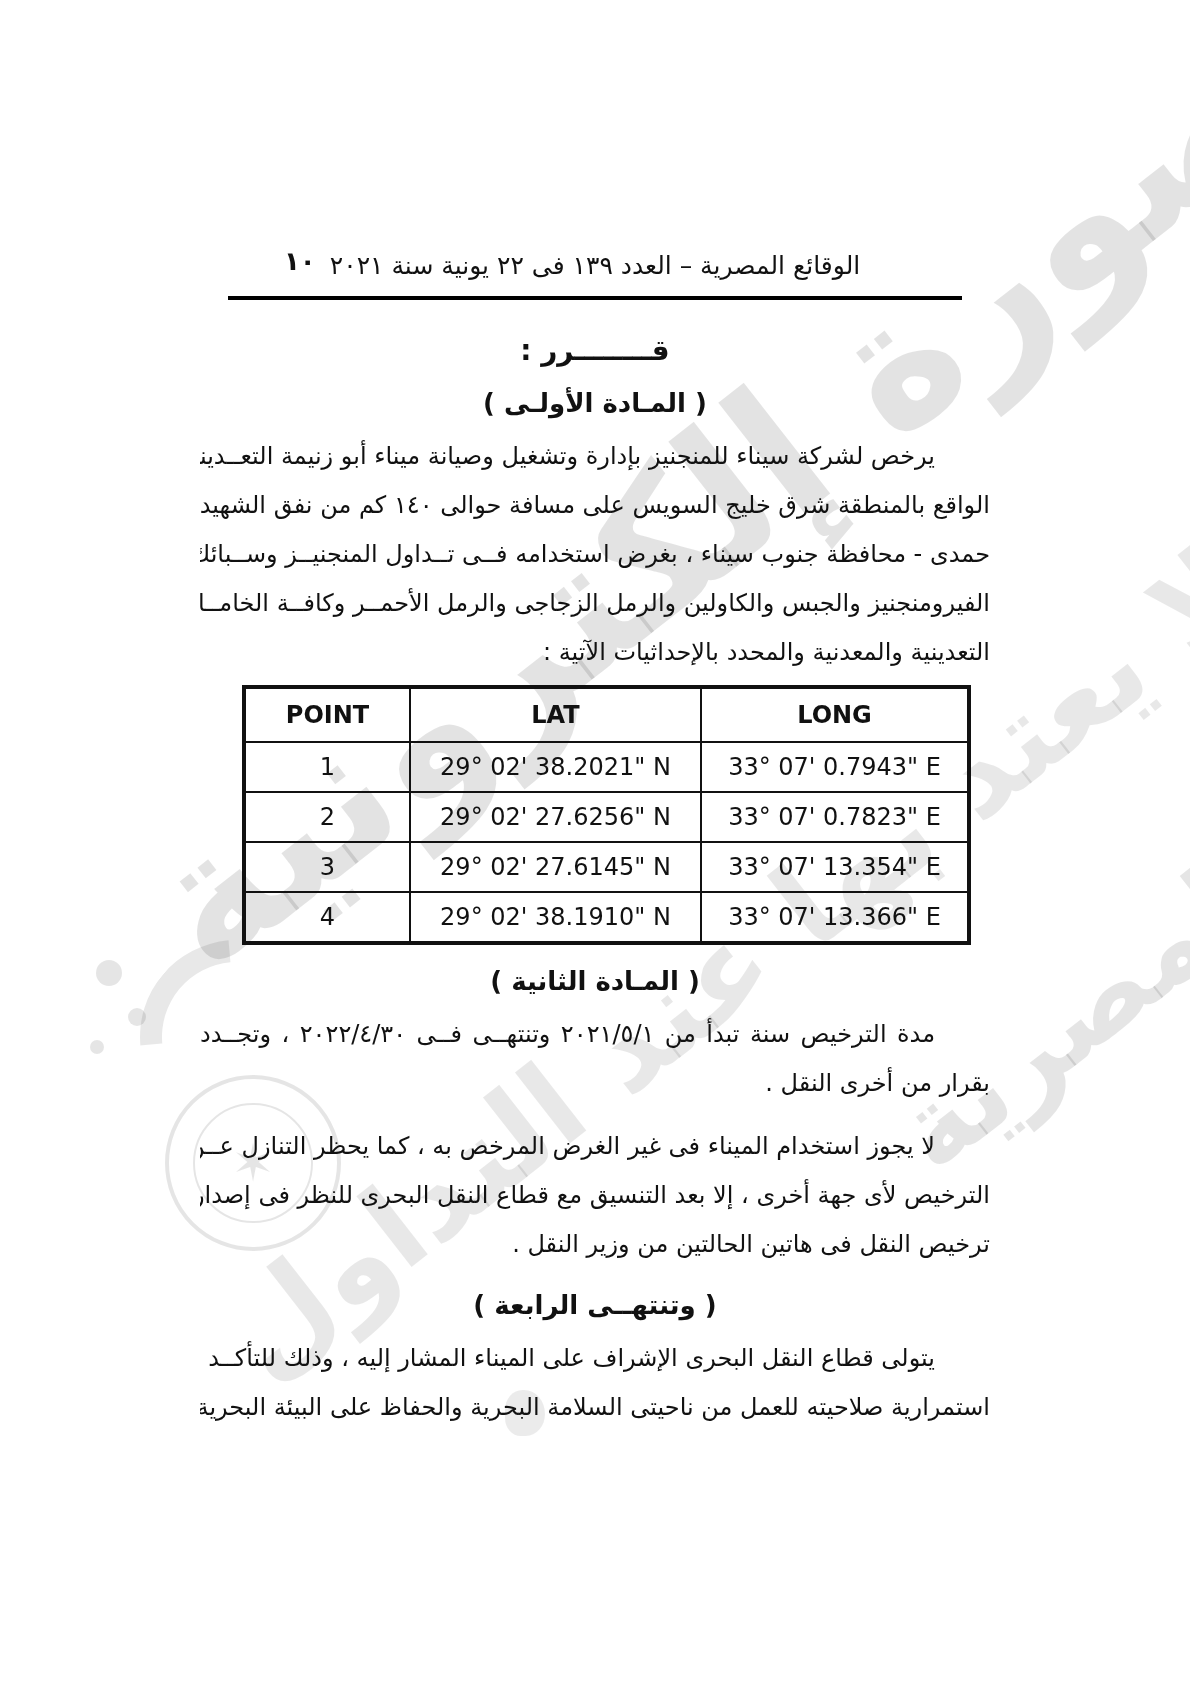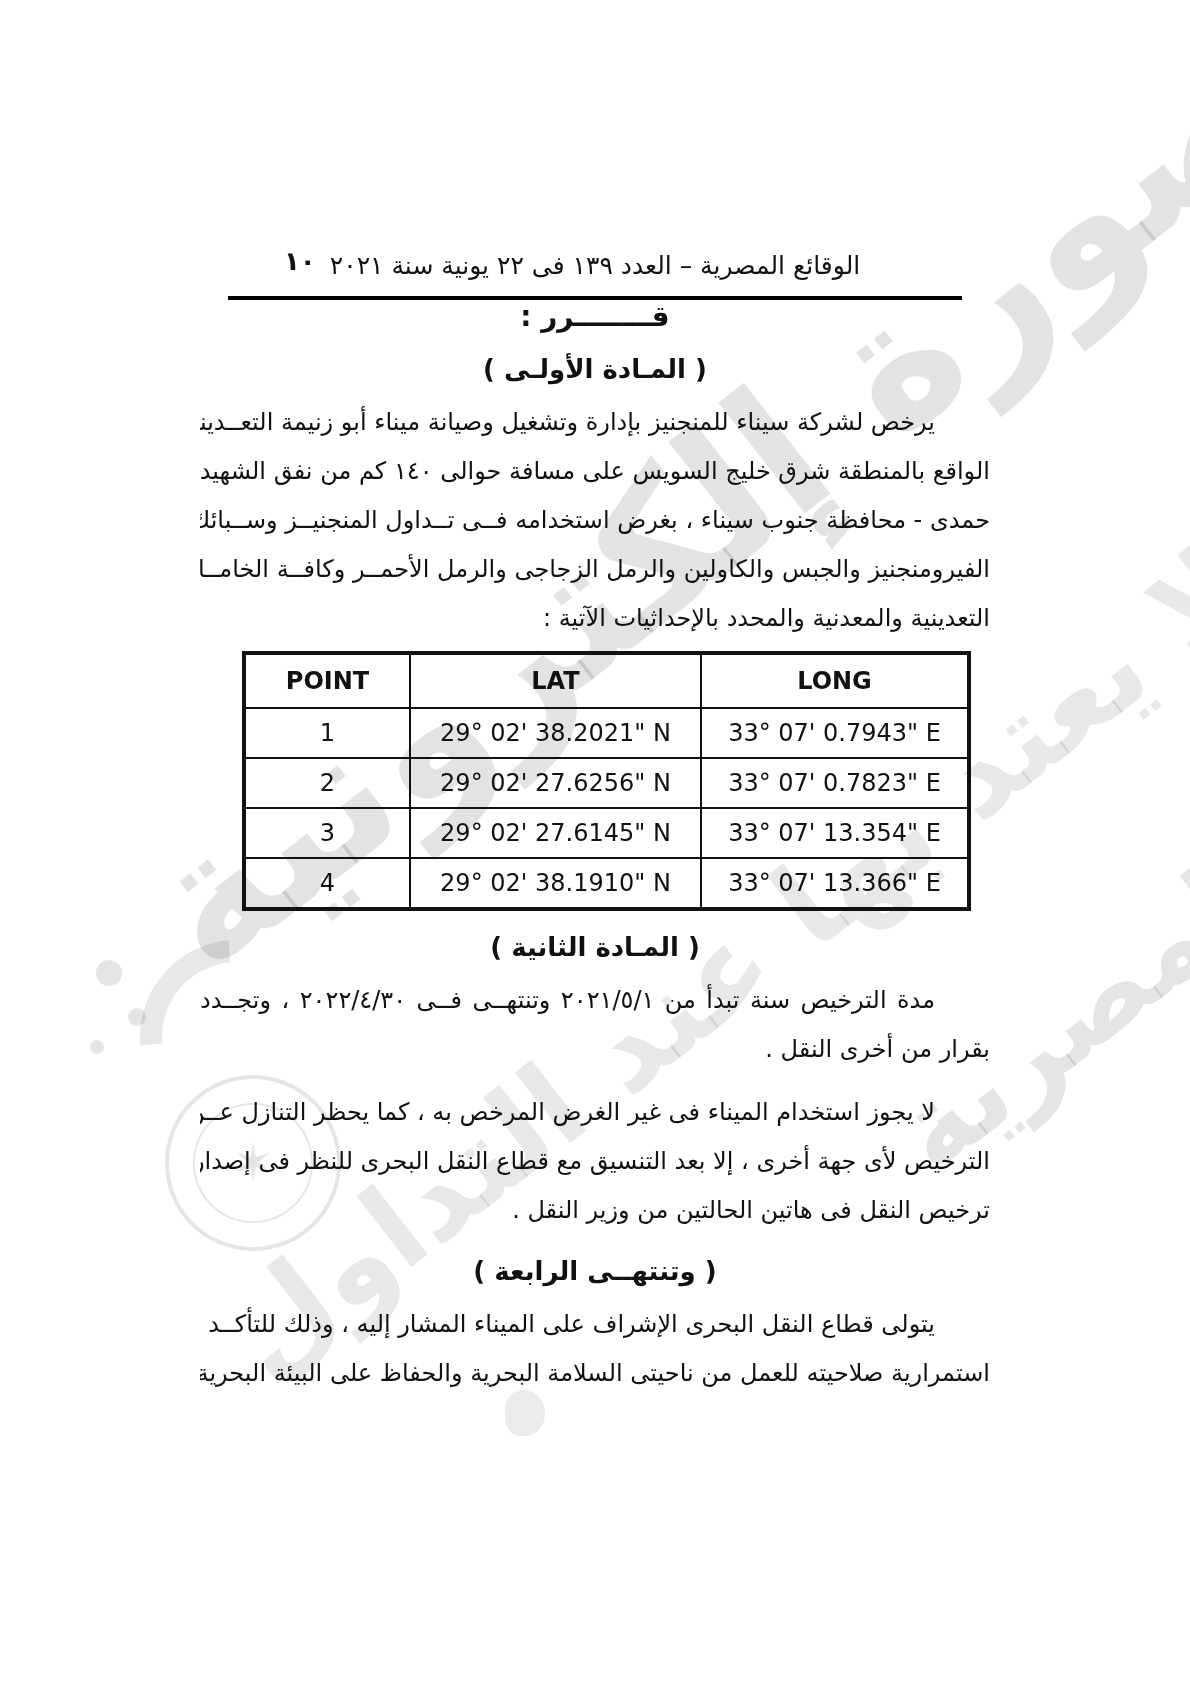--- a/index.html
+++ b/index.html
@@ -33,21 +33,21 @@
           transform:rotate(40deg);}
   .wm-blob{position:absolute;left:505px;top:1390px;width:40px;height:46px;
            background:rgba(0,0,0,0.08);border-radius:50% 60% 55% 45%;}
   
   .content{position:relative;z-index:1;direction:rtl;padding:0 200px;}
   .header-row{position:relative;margin-top:244px;height:42px;
               display:flex;align-items:center;justify-content:center;}
   .gazette-title{font-weight:normal;font-size:25px;letter-spacing:0;}
   .page-number{position:absolute;left:84px;top:2px;font-weight:bold;font-size:26px;}
   .rule{margin:10px 28px 0 28px;border-top:4px solid #000;}
-  .h-qarrar{text-align:center;font-weight:bold;font-size:28px;}
+  .h-qarrar{margin-top:34px;text-align:center;font-weight:bold;font-size:28px;}
   .h-art{margin-top:21px;text-align:center;font-weight:bold;font-size:26px;}
   .para{margin-top:14px;}
   .line{font-size:24px;line-height:49px;white-space:nowrap;overflow:hidden;}
   .jline{text-align:justify;text-align-last:justify;text-justify:inter-word;}
   .rline{text-align:right;text-align-last:right;}
   .indent{padding-right:55px;}
   
   .coords{direction:ltr;margin:8px 19px 0 40px;border-collapse:collapse;
           width:725px;table-layout:fixed;}
   .coords th,.coords td{border:2px solid #111;text-align:center;vertical-align:middle;

